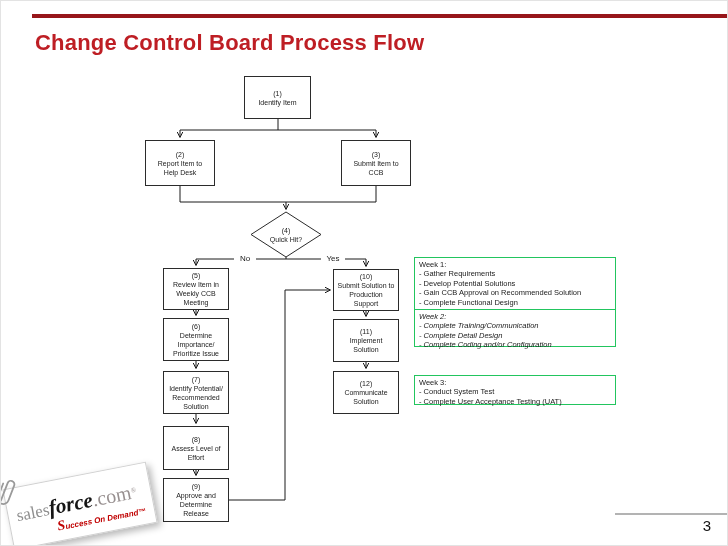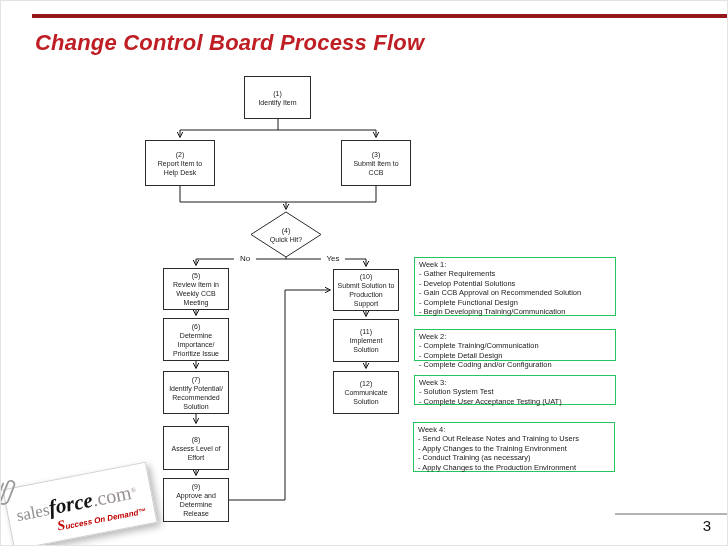--- a/index.html
+++ b/index.html
@@ -5,21 +5,21 @@
   * { margin:0; padding:0; box-sizing:border-box; }
   html,body { background:#fff; }
   .slide {
     position:relative; width:728px; height:546px; background:#ffffff;
     font-family:"Liberation Sans", sans-serif; overflow:hidden;
     border:1px solid #e3e3e3;
   }
   .top-rule { position:absolute; left:31px; top:13px; width:697px; height:4px; background:#97161A; }
   .slide-title {
     position:absolute; left:34px; top:29px; width:600px;
-    font-size:22px; font-weight:bold; color:#BE1E24; letter-spacing:.2px;font-style:italic;
+    font-size:22px; font-weight:bold; color:#BE1E24; letter-spacing:.2px;
   }
   svg.connectors { position:absolute; left:0; top:0; width:728px; height:546px; }
   svg.connectors path, svg.connectors line { stroke:#1a1a1a; stroke-width:1; fill:none; }
   svg.connectors .diamond { fill:#ffffff; stroke:#2b2b2b; }
 
   .node {
     position:absolute; display:flex; align-items:center; justify-content:center;
     text-align:center; white-space:pre; font-size:7px; line-height:9px; color:#1a1a1a;
     background:#ffffff; border:1px solid #2b2b2b;
   }
@@ -145,32 +145,27 @@
 Communicate
 Solution</div>
 
   <div class="cycle-title">Monthly Release Cycle</div>
   <div class="week-box" style="left:413px;top:256px;width:202px;height:59px;">Week 1:
 - Gather Requirements
 - Develop Potential Solutions
 - Gain CCB Approval on Recommended Solution
 - Complete Functional Design
 - Begin Developing Training/Communication</div>
-  <div class="week-box" style="left:413px;top:328px;width:202px;height:32px;">Week 2:
+  <div class="week-box" style="left:413px;top:308px;width:202px;height:38px;font-style:italic;">Week 2:
 - Complete Training/Communication
 - Complete Detail Design
 - Complete Coding and/or Configuration</div>
   <div class="week-box" style="left:413px;top:374px;width:202px;height:30px;">Week 3:
-- Solution System Test
+- Conduct System Test
 - Complete User Acceptance Testing (UAT)</div>
-  <div class="week-box" style="left:412px;top:421px;width:202px;height:50px;">Week 4:
-- Send Out Release Notes and Training to Users
-- Apply Changes to the Training Environment
-- Conduct Training (as necessary)
-- Apply Changes to the Production Environment</div>
 
   <div class="logo-card">
     <span class="logo-clip">
       <svg width="18" height="30" viewBox="0 0 18 30">
         <path d="M5.5 26 V7 a3.5 3.5 0 0 1 7 0 V23 a5.5 5.5 0 0 1 -11 0 V9" fill="none" stroke="#9a9a9a" stroke-width="1.8" stroke-linecap="round"></path>
       </svg>
     </span>
     <div class="logo-brand">
       <span class="b-prefix">sales</span><span class="b-bold">force</span><span class="b-suffix">.com</span><span class="b-reg">®</span>
     </div>

